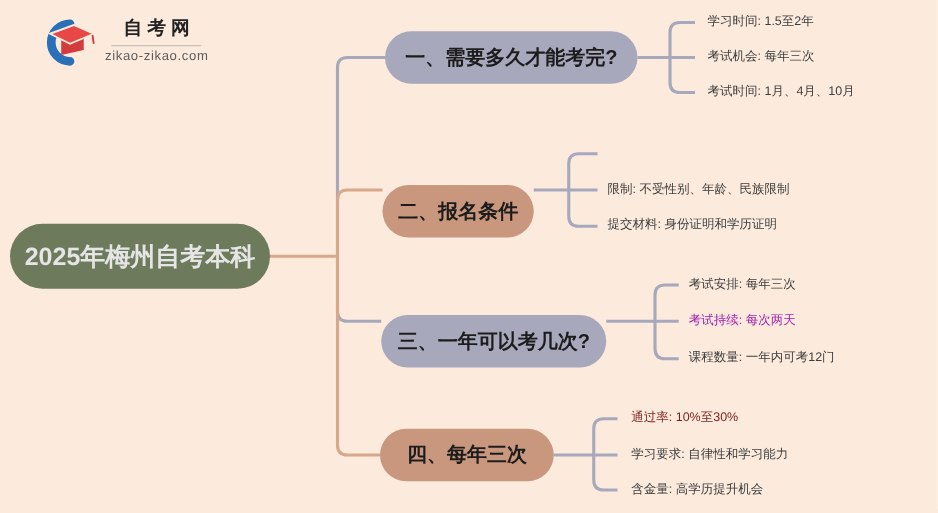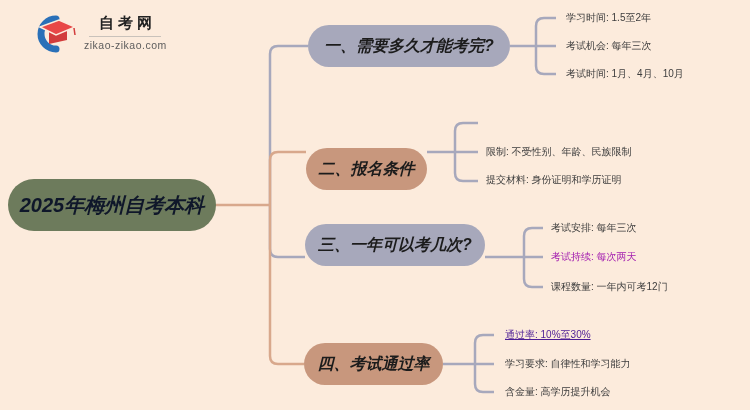--- a/index.html
+++ b/index.html
@@ -12,26 +12,26 @@
   .site-name{font-size:15px;font-weight:bold;letter-spacing:4px;line-height:1.2;padding:0 2px 3px 6px;}
   .logo-divider{width:72px;height:1px;background:#c9c2bb;margin:1px 0 2px 0;}
   .site-url{font-size:10.5px;letter-spacing:0.5px;line-height:1.2;}
 
   
   .connectors{position:absolute;left:0;top:0;width:750px;height:410px;z-index:1;}
   .connectors path{fill:none;stroke-width:2.5px;}
 
   
   .pill{position:absolute;z-index:2;display:flex;align-items:center;justify-content:center;
-        border-radius:26px;white-space:nowrap;font-style:italic;}
+        border-radius:26px;white-space:nowrap;}
   .root-pill{left:8px;top:179px;width:208px;height:52px;font-size:20px;font-weight:bold;}
   .branch-pill{height:42px;border-radius:21px;font-size:16px;font-weight:bold;}
   .bp1{left:308px;top:25px;width:202px;}
   .bp2{left:306px;top:148px;width:121px;}
-  .bp3{left:305px;top:224px;width:180px;}
+  .bp3{left:305px;top:252px;width:180px;}
   .bp4{left:304px;top:343px;width:139px;}
 
   
   .leaf{position:absolute;z-index:2;font-size:10px;white-space:nowrap;transform:translateY(-50%);line-height:1;}
   .lf-1-0{left:566px;top:18px;}  .lf-1-1{left:566px;top:46px;}  .lf-1-2{left:566px;top:74px;}
   .lf-2-0{left:486px;top:123px;} .lf-2-1{left:486px;top:152px;} .lf-2-2{left:486px;top:180px;}
   .lf-3-0{left:551px;top:228px;} .lf-3-1{left:551px;top:257px;} .lf-3-2{left:551px;top:287px;}
   .lf-4-0{left:505px;top:335px;} .lf-4-1{left:505px;top:364px;} .lf-4-2{left:505px;top:392px;}
 </style>
 </head>
@@ -60,35 +60,35 @@
     <path d="M270,205 V160 Q270,152 278,152 H306" style="stroke: rgb(216, 168, 140);"></path>
     <path d="M270,205 V356 Q270,364 278,364 H304" style="stroke: rgb(216, 168, 140);"></path>
     <path d="M215,205 H270" style="stroke: rgb(216, 168, 140);"></path>
 
     <path d="M510,46 H556 M556,18 H544 Q536,18 536,26 V66 Q536,74 544,74 H556" style="stroke: rgb(167, 168, 188);"></path>
     <path d="M427,152 H478 M478,123 H463 Q455,123 455,131 V173 Q455,181 463,181 H478" style="stroke: rgb(167, 168, 188);"></path>
     <path d="M485,257 H543 M543,228 H532 Q524,228 524,236 V279 Q524,287 532,287 H543" style="stroke: rgb(167, 168, 188);"></path>
     <path d="M443,364 H494 M494,335 H483 Q475,335 475,343 V384 Q475,392 483,392 H494" style="stroke: rgb(167, 168, 188);"></path>
   </svg>
 
-  <div class="pill root-pill" style="background-color: rgb(109, 123, 92); color: #0f172a;">2025年梅州自考本科</div>
+  <div class="pill root-pill" style="background-color: rgb(109, 123, 92); color: #e5e5e5;">2025年梅州自考本科</div>
 
   <div class="pill branch-pill bp1" style="background-color: rgb(167, 168, 187); color: rgb(28, 28, 28);">一、需要多久才能考完?</div>
   <div class="pill branch-pill bp2" style="background-color: rgb(200, 151, 125); color: rgb(28, 28, 28);">二、报名条件</div>
   <div class="pill branch-pill bp3" style="background-color: rgb(167, 168, 187); color: rgb(28, 28, 28);">三、一年可以考几次?</div>
-  <div class="pill branch-pill bp4" style="background-color: rgb(200, 151, 125); color: rgb(28, 28, 28);">四、考试通过率</div>
+  <div class="pill branch-pill bp4" style="background-color: rgb(200, 151, 125); color: rgb(28, 28, 28);">四、每年三次</div>
 
   <div class="leaf lf-1-0" style="color: rgb(61, 61, 61);">学习时间: 1.5至2年</div>
   <div class="leaf lf-1-1" style="color: rgb(61, 61, 61);">考试机会: 每年三次</div>
   <div class="leaf lf-1-2" style="color: rgb(61, 61, 61); text-align: center;">考试时间: 1月、4月、10月</div>
 
   <div class="leaf lf-2-1" style="color: rgb(61, 61, 61); text-align: center;">限制: 不受性别、年龄、民族限制</div>
   <div class="leaf lf-2-2" style="color: rgb(61, 61, 61);">提交材料: 身份证明和学历证明</div>
 
   <div class="leaf lf-3-0" style="color: rgb(61, 61, 61);">考试安排: 每年三次</div>
   <div class="leaf lf-3-1" style="color: #a21caf;">考试持续: 每次两天</div>
   <div class="leaf lf-3-2" style="color: rgb(61, 61, 61);">课程数量: 一年内可考12门</div>
 
-  <div class="leaf lf-4-0" style="color: #4c1d95; text-decoration: underline;">通过率: 10%至30%</div>
+  <div class="leaf lf-4-0" style="color: #7f1d1d;">通过率: 10%至30%</div>
   <div class="leaf lf-4-1" style="color: rgb(61, 61, 61);">学习要求: 自律性和学习能力</div>
   <div class="leaf lf-4-2" style="color: rgb(61, 61, 61);">含金量: 高学历提升机会</div>
 
 </div>
 
 </body></html>

